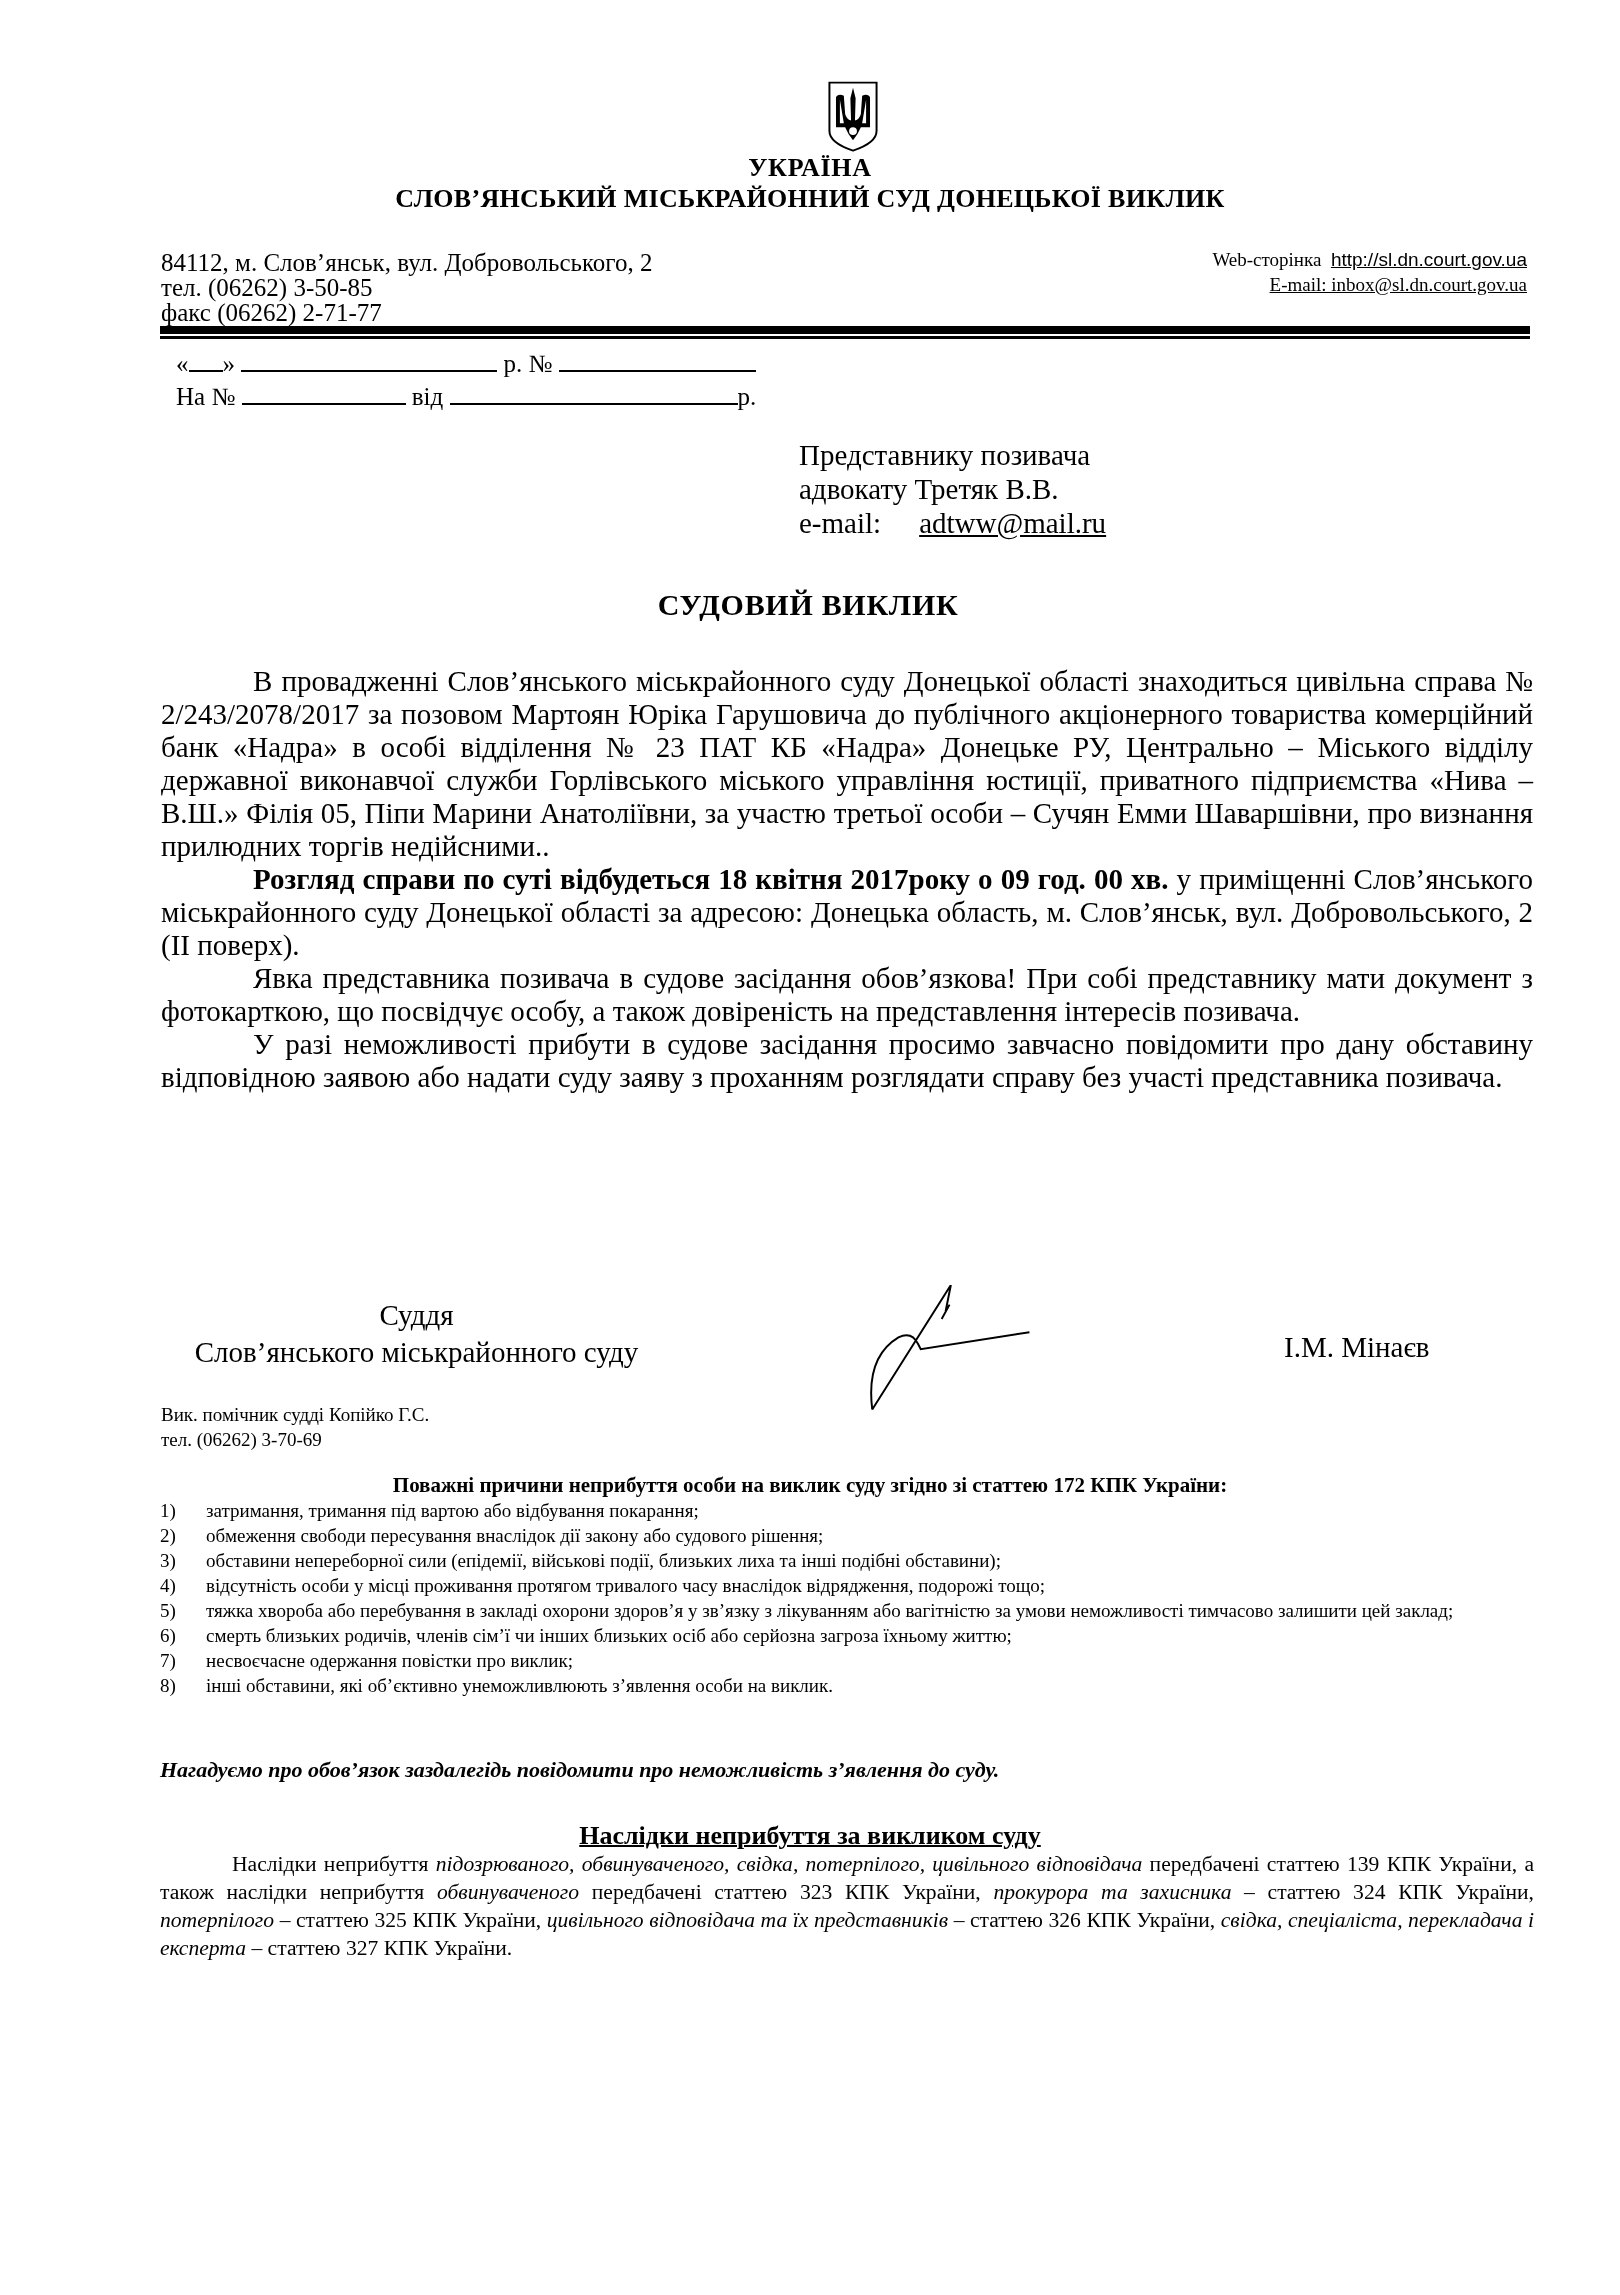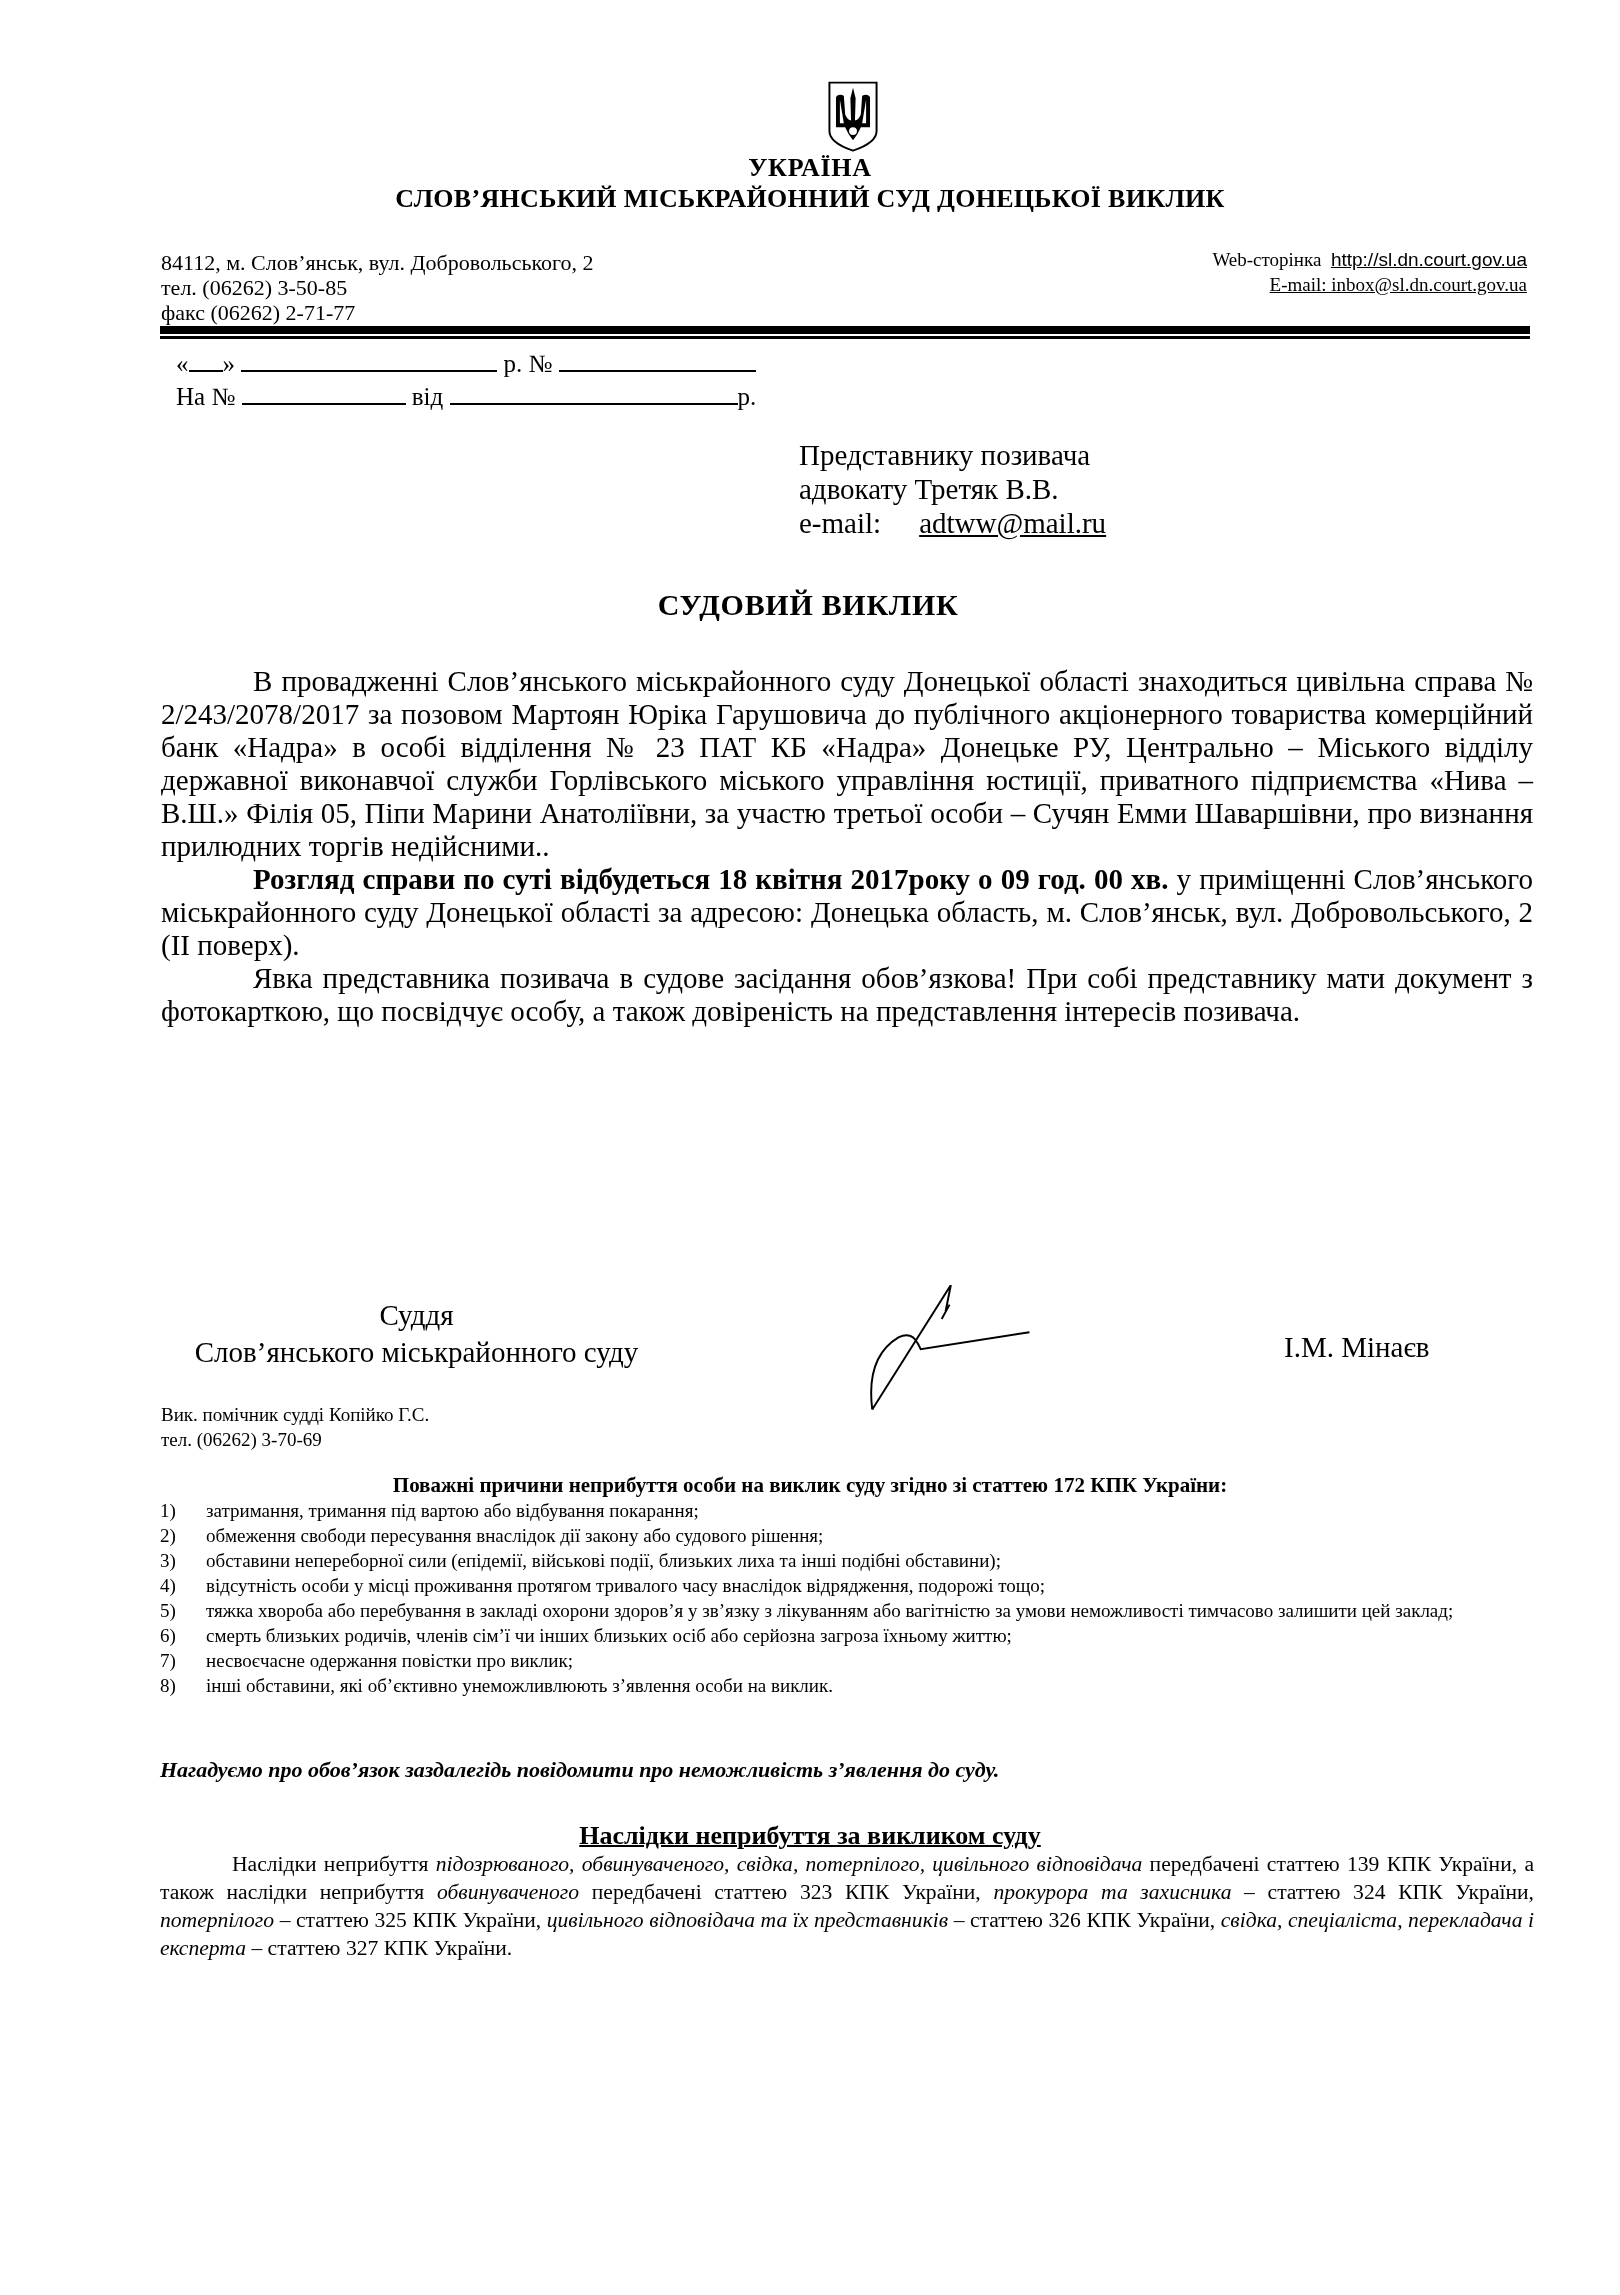--- a/index.html
+++ b/index.html
@@ -6,21 +6,21 @@
   html, body { width: 1620px; height: 2295px; background: #ffffff; }
   body { position: relative; font-family: "Liberation Serif", serif; color: #000; overflow: hidden; }
 
   .abs { position: absolute; }
 
   
   .emblem { left: 826px; top: 80px; width: 51px; width: 54px; height: 72px; }
   .country { left: 0; width: 1620px; top: 153px; text-align: center; font-weight: bold; font-size: 26px; letter-spacing: 0.7px; }
   .court-name { left: 0; width: 1620px; top: 184px; text-align: center; font-weight: bold; font-size: 26px; letter-spacing: 0.3px; }
 
-  .contact-left { left: 161px; top: 250px; font-size: 22px; line-height: 25px; }
+  .contact-left { left: 161px; top: 250px; font-size: 25px; line-height: 25px; }
   .contact-right { right: 93px; top: 247px; font-size: 19px; line-height: 25px; text-align: right; }
   .contact-right .lbl { font-family: "Liberation Serif", serif; }
   .contact-right .url { font-family: "Liberation Sans", sans-serif; text-decoration: underline; }
   .contact-right .mail { text-decoration: underline; }
 
   .rule-thick { left: 160px; top: 326px; width: 1370px; height: 7.9px; background: #000; }
   .rule-thin { left: 160px; top: 336px; width: 1370px; height: 2.6px; background: #000; }
 
   .ref-line { font-size: 25px; left: 176px; }
   .ref-line .blank { display: inline-block; border-bottom: 2px solid #000; height: 19.7px; vertical-align: baseline; }
@@ -107,20 +107,21 @@
     <span>e-mail:</span><span class="email-val">adtww@mail.ru</span>
   </div>
 </div>
 
 <div class="abs doc-title">СУДОВИЙ ВИКЛИК</div>
 
 <div class="abs body-text" style="top:665px;">
   <p>В провадженні Слов’янського міськрайонного суду Донецької області знаходиться цивільна справа № 2/243/2078/2017 за позовом Мартоян Юріка Гарушовича до публічного акціонерного товариства комерційний банк «Надра» в особі відділення № 23 ПАТ КБ «Надра» Донецьке РУ, Центрально – Міського відділу державної виконавчої служби Горлівського міського управління юстиції, приватного підприємства «Нива – В.Ш.» Філія 05, Піпи Марини Анатоліївни, за участю третьої особи – Сучян Емми Шаваршівни, про визнання прилюдних торгів недійсними..</p>
   <p><span class="bold">Розгляд справи по суті відбудеться 18 квітня 2017року о 09 год. 00 хв.</span><span> у приміщенні Слов’янського міськрайонного суду Донецької області за адресою: Донецька область, м. Слов’янськ, вул. Добровольського, 2 (ІІ поверх).</span></p>
   <p>Явка представника позивача в судове засідання обов’язкова! При собі представнику мати документ з фотокарткою, що посвідчує особу, а також довіреність на представлення інтересів позивача.</p>
+  <p>У разі неможливості прибути в судове засідання просимо завчасно повідомити про дану обставину відповідною заявою або надати суду заяву з проханням розглядати справу без участі представника позивача.</p>
 </div>
 
 <div class="abs judge-title">
   <div>Суддя</div>
   <div>Слов’янського міськрайонного суду</div>
 </div>
 <svg class="abs signature" viewBox="0 0 340 200">
   <path d="M20 190 L140 0 L132 40 M138 30 L126 52" fill="none" stroke="#000" stroke-width="3"></path>
   <path d="M20 190 Q10 110 60 80 Q80 70 90 90 L94 98 L260 72" fill="none" stroke="#000" stroke-width="3"></path>
 </svg>

